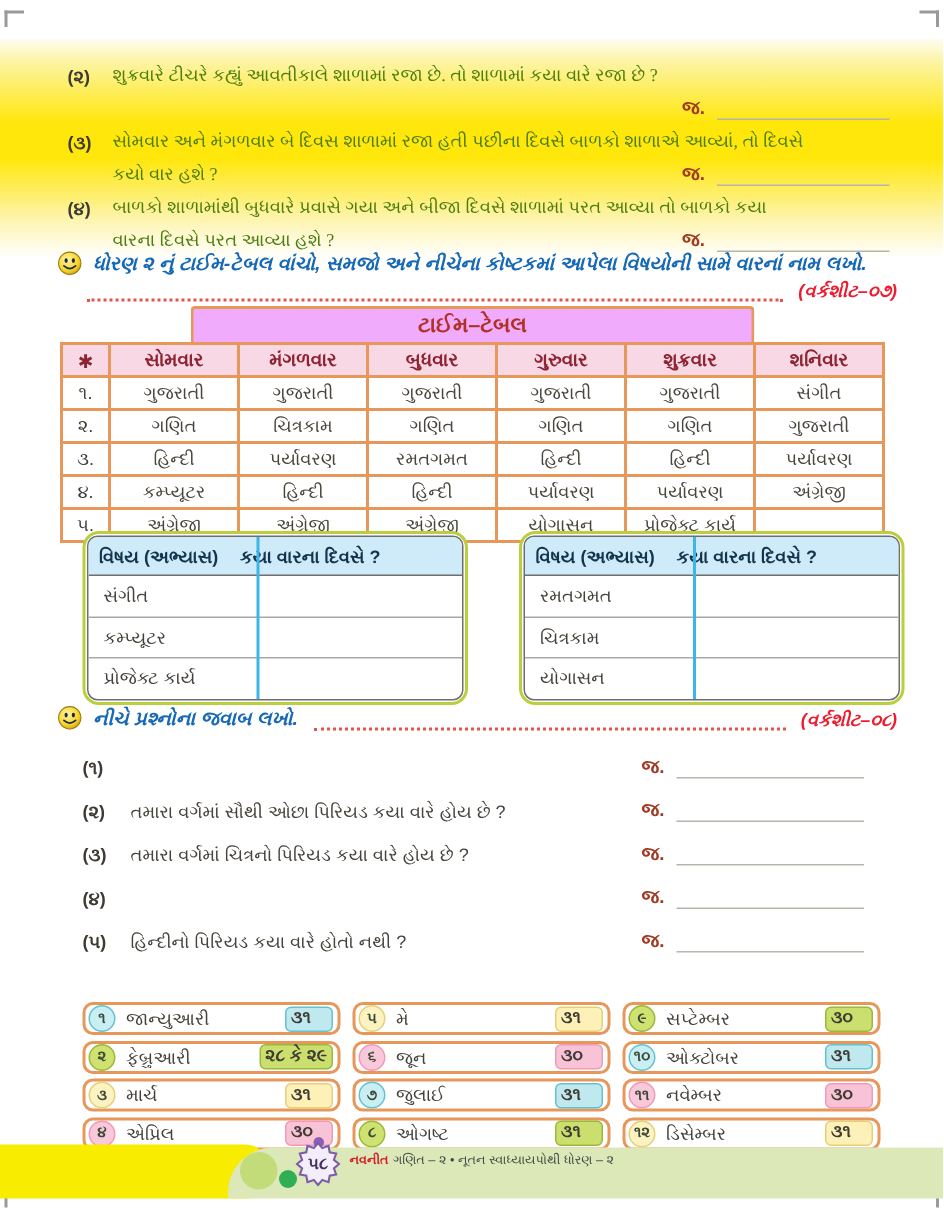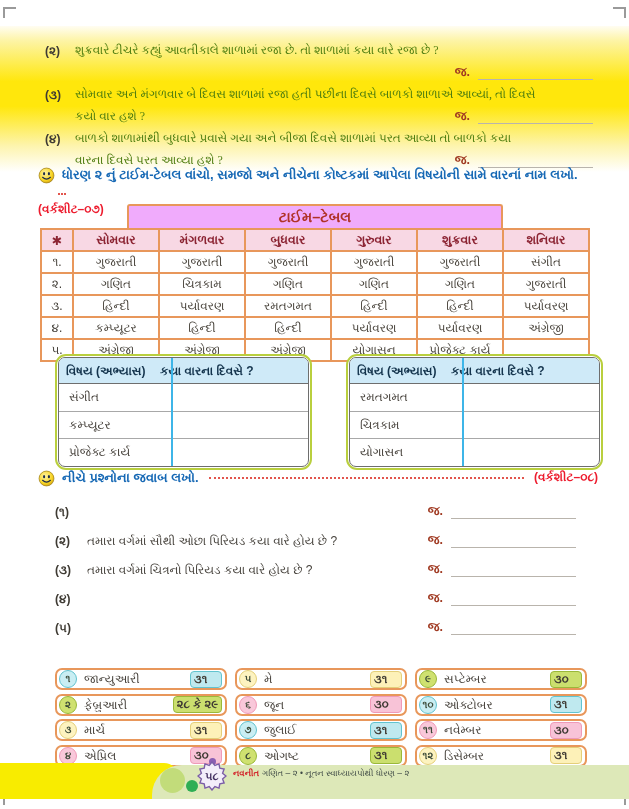--- a/index.html
+++ b/index.html
@@ -21,21 +21,21 @@
   .q-row2{height:22px;}
   .q-num{width:30px;font-weight:bold;color:#3e3a33;flex:0 0 auto;}
   .q-text{color:#4d7c0f;overflow:hidden;font-family:Liberation Serif, serif;}
   .q-cont{margin-left:30px;}
   .ans{margin-left:auto;display:flex;align-items:flex-end;flex:0 0 auto;padding-right:4px;}
   .ans-label{color:#a03a22;font-weight:bold;margin-right:8px;font-size:12.5px;}
   .ans-line{display:inline-block;width:115px;border-bottom:1.5px solid #b9b4ac;height:13px;}
 
   
   .sec{position:absolute;left:38px;width:560px;}
-  .sec-row{display:flex;align-items:flex-start;gap:7px;}
+  .sec-row{display:flex;align-items:flex-end;gap:7px;font-style:italic;}
   .sec-title{color:#1769b5;font-weight:bold;font-size:13px;white-space:nowrap;overflow:hidden;}
   .dots{flex:1;min-width:8px;border-bottom:2px dotted #e2554d;height:1px;margin:6px 3px 0;}
   .ws{color:#ed1c2e;font-weight:bold;font-size:12px;white-space:nowrap;}
   .smiley{width:17px;height:17px;flex:0 0 auto;}
 
   
   .tt-wrap{position:absolute;left:40px;top:204px;width:550px;}
   .tt-title{width:372px;margin:0 auto;height:22px;line-height:22px;text-align:center;
     background:#f0abfc;border:2px solid #e8975b;border-bottom:none;border-radius:3px 3px 0 0;
     color:#b03226;font-weight:bold;font-size:14.5px;}
@@ -149,21 +149,21 @@
               <stop offset="100%" stop-color="#cf9f14"></stop>
         </radialGradient>
           </defs>
         <circle cx="12" cy="12" r="10.5" fill="url(#sg1)" stroke="#9a7a10" stroke-width="1"></circle>
         <ellipse cx="8.6" cy="9.5" rx="1.5" ry="2.3" fill="#1b2a4a"></ellipse>
         <ellipse cx="15.4" cy="9.5" rx="1.5" ry="2.3" fill="#1b2a4a"></ellipse>
         <path d="M6.5 14.5 Q12 19.5 17.5 14.5" fill="none" stroke="#1b2a4a" stroke-width="1.6" stroke-linecap="round"></path>
       </svg>
       <span class="sec-title">ધોરણ ૨ નું ટાઈમ-ટેબલ વાંચો, સમજો અને નીચેના કોષ્ટકમાં આપેલા વિષયોની સામે વારનાં નામ લખો.</span>
     </div>
-    <div class="sec-row" style="margin-top:3px;flex-direction:column;">
+    <div class="sec-row" style="margin-top:3px;">
       <span class="dots" style="margin-left:20px;"></span>
       <span class="ws">(વર્કશીટ–૦૭)</span>
     </div>
   </div>
 
   <div class="tt-wrap">
     <div class="tt-title">ટાઈમ–ટેબલ</div>
     <table class="tt">
       <thead>
           <tr>
@@ -315,20 +315,21 @@
       </div>
       <div class="q8">
         <span class="q-num">(૪)</span>
         <span class="ans">
           <span class="ans-label">જ.</span>
           <span class="ans-line"></span>
         </span>
       </div>
       <div class="q8">
         <span class="q-num">(૫)</span>
+        <span class="q8-text">હિન્દીનો પિરિયડ કયા વારે હોતો નથી ?</span>
         <span class="ans">
           <span class="ans-label">જ.</span>
           <span class="ans-line"></span>
         </span>
       </div>
     </div>
 
 
   <div class="months">
       <div class="mcell c-cyan">

